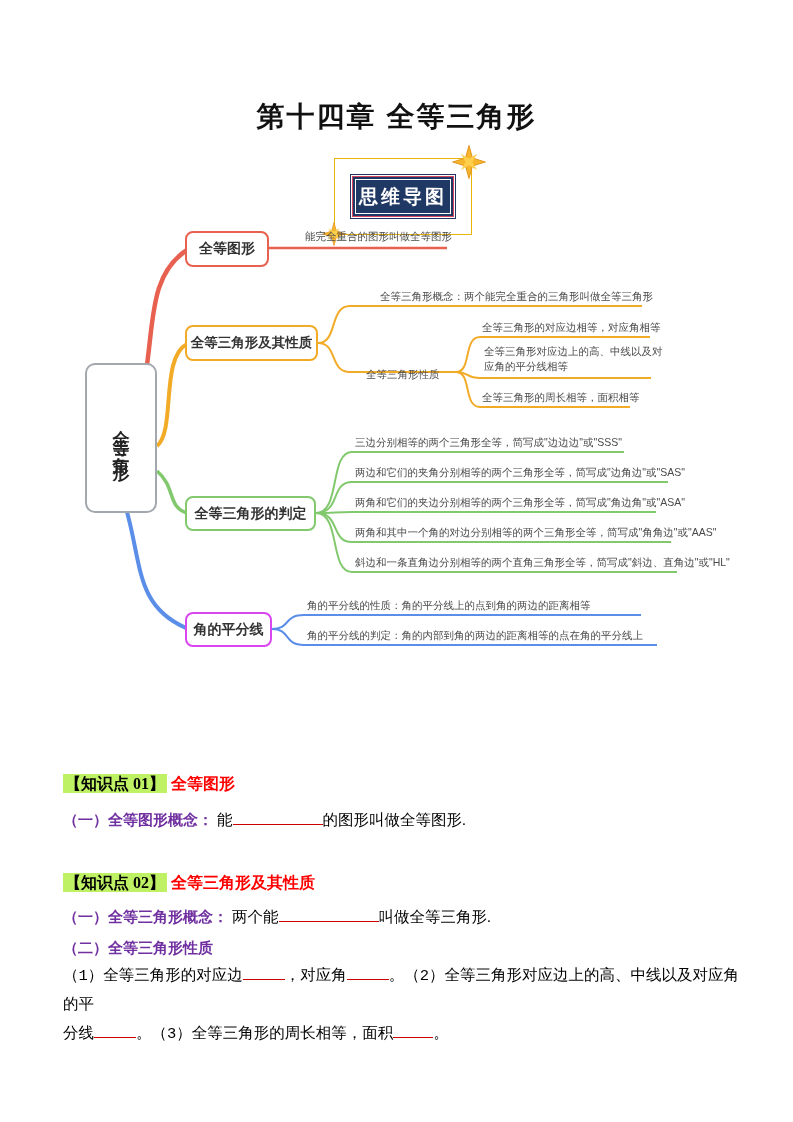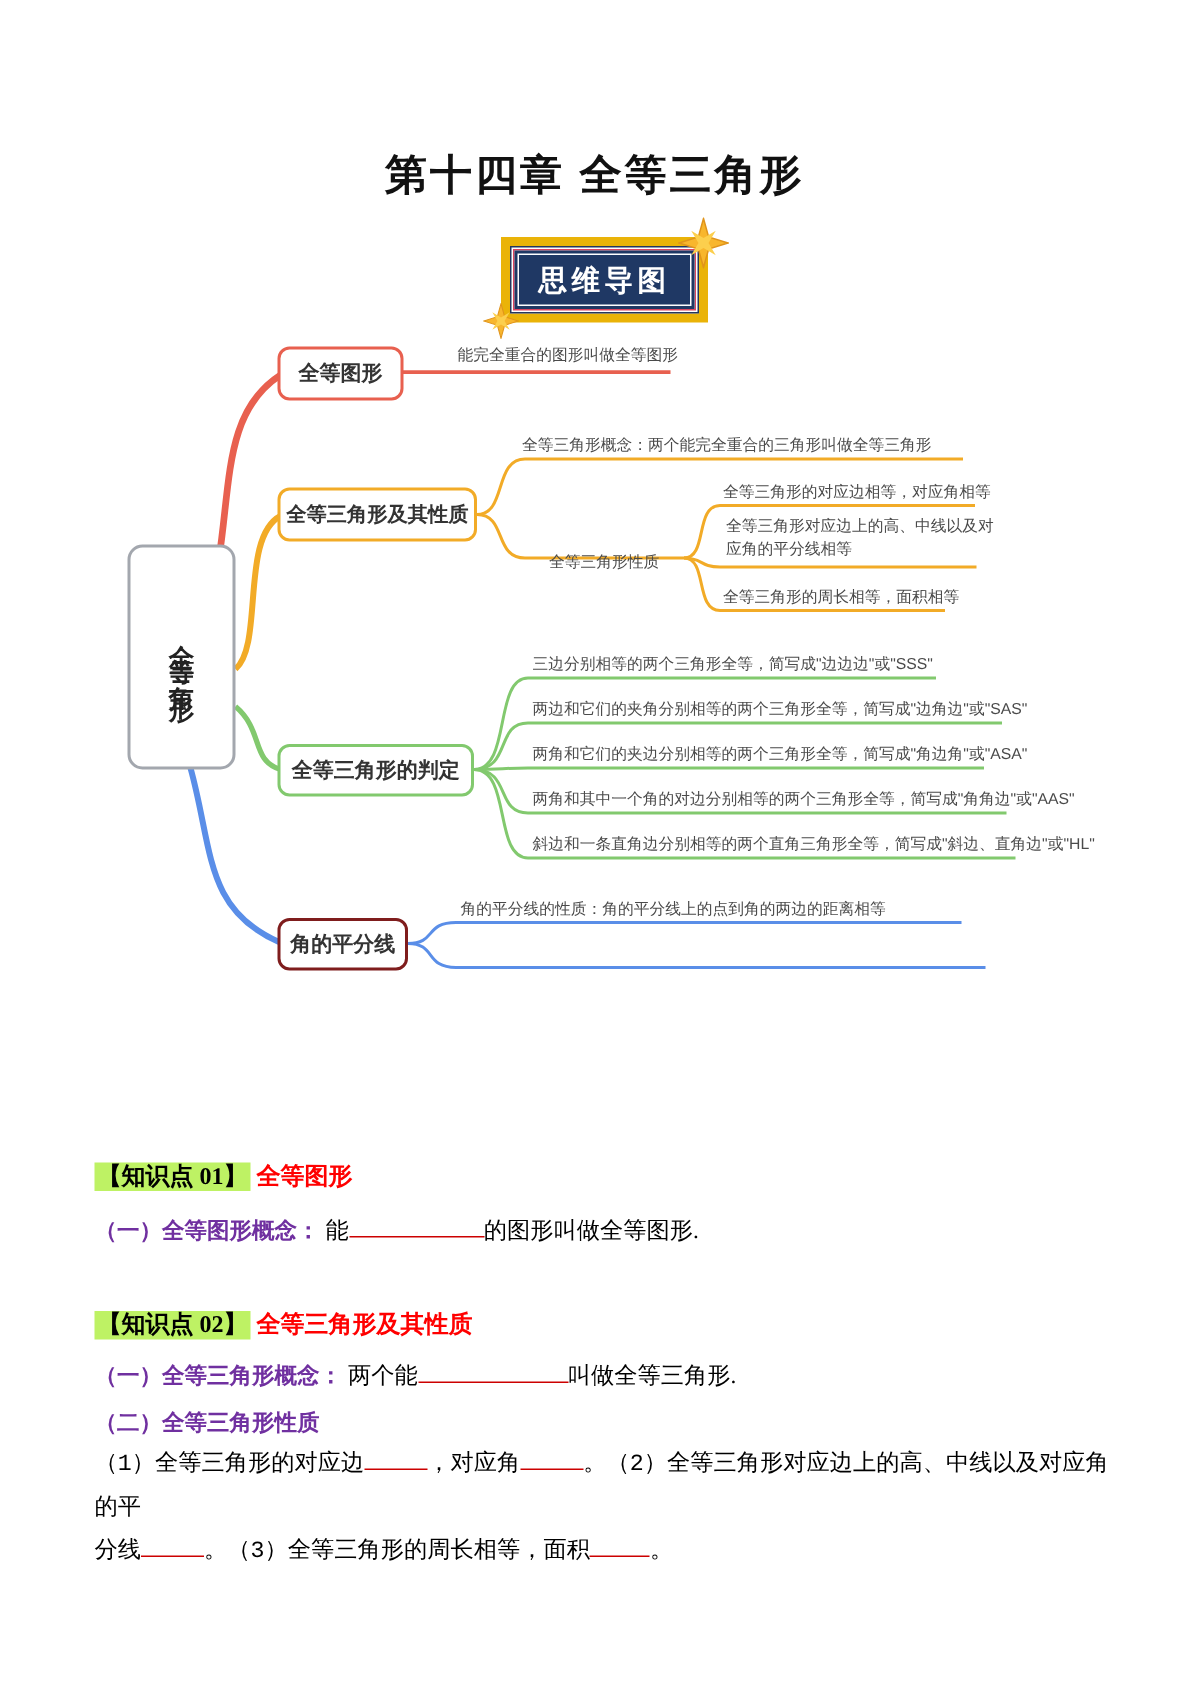--- a/index.html
+++ b/index.html
@@ -6,21 +6,21 @@
   body { background:#fff; font-family:"Liberation Sans", sans-serif; }
   #page { position:relative; width:787px; height:1122px; background:#ffffff; overflow:hidden; }
 
   
   .doc-title { position:absolute; top:98px; left:0; width:793px; text-align:center;
     font-size:28px; font-weight:bold; color:#111; letter-spacing:2px;
     font-family:"Liberation Sans", sans-serif; }
 
   
   .banner { position:absolute; width:138px; }
-  .banner .b-outer { border:6px solid #eab308; padding:0; }
+  .banner .b-outer { border:1px solid #eab308; padding:15px; }
   .banner .b-mid   { border:1px solid #24365e; padding:1px; }
   .banner .b-red   { border:1px solid #d9455f; }
   .banner .b-core  { background:#1f3864; color:#fff; text-align:center;
      font-size:19px; font-weight:bold; letter-spacing:3px; padding:7px 0 6px 0;
      box-shadow: inset 0 0 0 2px #1f3864, inset 0 0 0 3px #ffffff; }
   .star { position:absolute; }
 
   
   .mm-node { position:absolute; background:#fff; border-radius:8px;
      display:flex; align-items:center; justify-content:center;
@@ -99,37 +99,38 @@
     <path class="st-blue" stroke-width="2" d="M 272,629 C 291,629 283,645 304,645 L 657,645"></path>
   </svg>
 
   <div class="mm-root">
     <span>全等三角形</span>
   </div>
 
   <div class="mm-node" style="left:185px; top:231px; width:84px; height:36px; border:2px solid #e8604f;">全等图形</div>
   <div class="mm-node" style="left:185px; top:325px; width:133px; height:36px; border:2px solid #f2ab27; font-size:13.5px;">全等三角形及其性质</div>
   <div class="mm-node" style="left:185px; top:496px; width:131px; height:35px; border:2px solid #82c96e;">全等三角形的判定</div>
-  <div class="mm-node" style="left:185px; top:612px; width:87px; height:35px; border:2px solid #7f1d1d;">角的平分线</div>
+  <div class="mm-node" style="left:185px; top:612px; width:87px; height:35px; border:2px solid #d946ef;">角的平分线</div>
 
   <div class="mm-leaf" style="left:305px; top:230px;">能完全重合的图形叫做全等图形</div>
 
-  <div class="mm-leaf" style="left:348px; top:290px;">全等三角形概念：两个能完全重合的三角形叫做全等三角形</div>
+  <div class="mm-leaf" style="left:380px; top:290px;">全等三角形概念：两个能完全重合的三角形叫做全等三角形</div>
   <div class="mm-leaf" style="left:366px; top:355px;margin-top:13px;">全等三角形性质</div>
   <div class="mm-leaf" style="left:482px; top:321px;">全等三角形的对应边相等，对应角相等</div>
   <div class="mm-leaf wrap" style="left:484px; top:344px; width:182px;">全等三角形对应边上的高、中线以及对应角的平分线相等</div>
   <div class="mm-leaf" style="left:482px; top:391px;">全等三角形的周长相等，面积相等</div>
 
   <div class="mm-leaf" style="left:355px; top:436px;">三边分别相等的两个三角形全等，简写成"边边边"或"SSS"</div>
   <div class="mm-leaf" style="left:355px; top:466px;">两边和它们的夹角分别相等的两个三角形全等，简写成"边角边"或"SAS"</div>
   <div class="mm-leaf" style="left:355px; top:496px;">两角和它们的夹边分别相等的两个三角形全等，简写成"角边角"或"ASA"</div>
   <div class="mm-leaf" style="left:355px; top:526px;">两角和其中一个角的对边分别相等的两个三角形全等，简写成"角角边"或"AAS"</div>
   <div class="mm-leaf" style="left:355px; top:556px;">斜边和一条直角边分别相等的两个直角三角形全等，简写成"斜边、直角边"或"HL"</div>
 
   <div class="mm-leaf" style="left:307px; top:599px;">角的平分线的性质：角的平分线上的点到角的两边的距离相等</div>
+  <div class="mm-leaf" style="left:307px; top:629px;">角的平分线的判定：角的内部到角的两边的距离相等的点在角的平分线上</div>
 
 
   <div class="k-line k-head" style="top:774px;">
     <span class="hl-yellow">【知识点 01】</span><span class="t-red">全等图形</span>
   </div>
 
   <div class="k-line" style="top:810px;">
     <span class="t-purple">（一）全等图形概念：</span><span>能</span><span class="blank" style="width:90px;"></span><span>的图形叫做全等图形.</span>
   </div>
 

